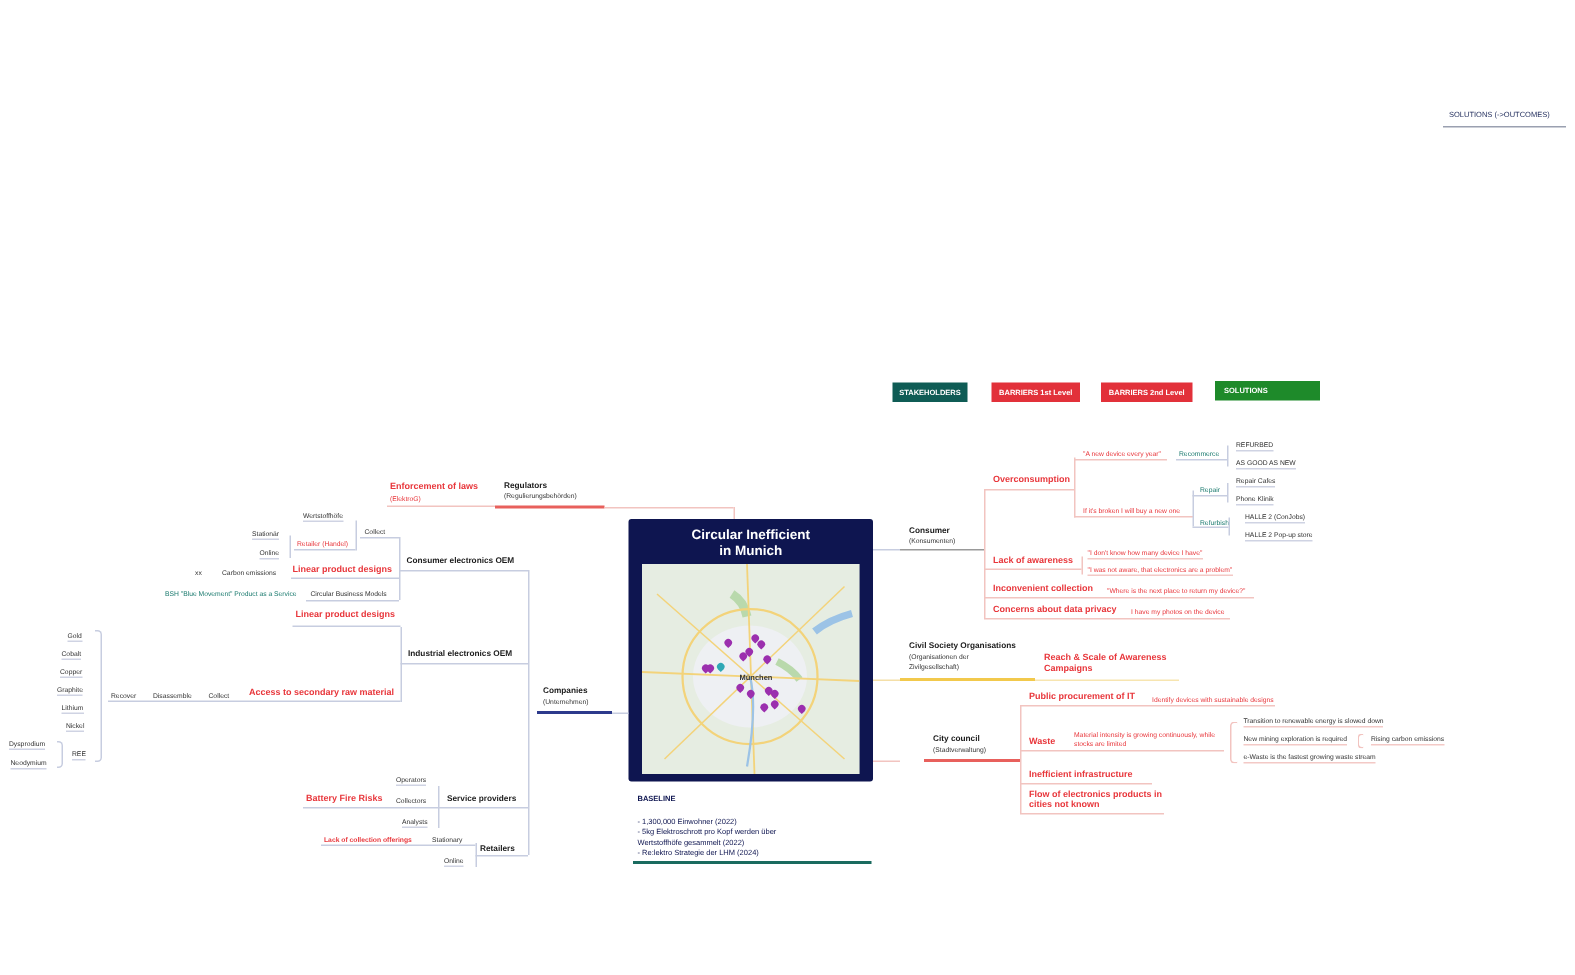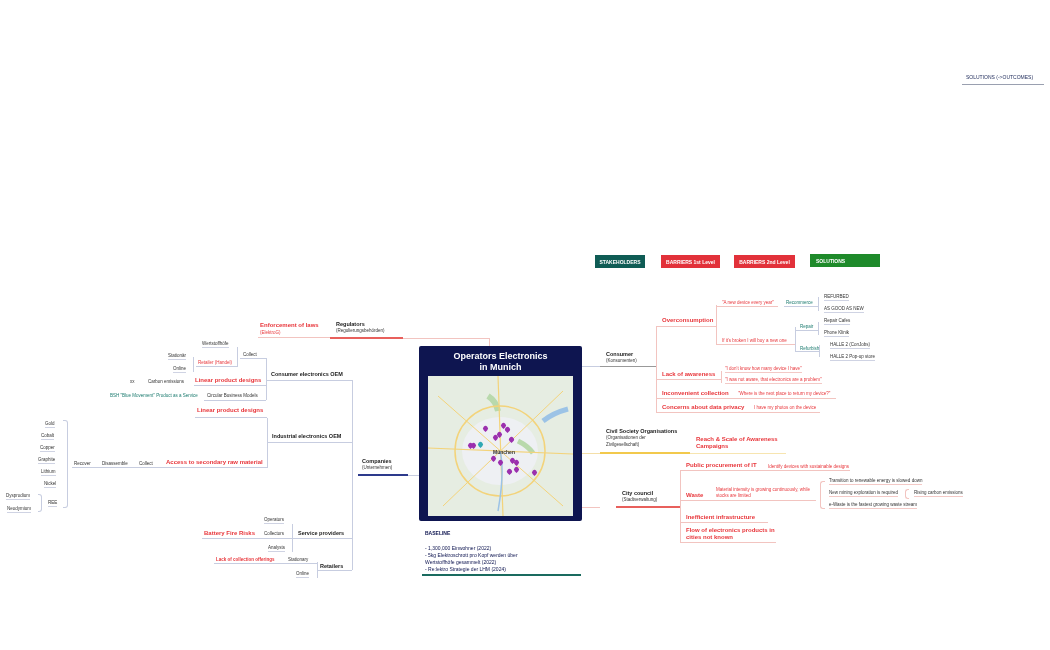--- a/index.html
+++ b/index.html
@@ -27,21 +27,21 @@
 
 <div class="abs t" style="left:966px;top:74px;font-size:5px;color:#1e2a5a;">SOLUTIONS (-&gt;OUTCOMES)</div>
 <div class="line" style="left:962px;top:84px;width:82px;height:1px;background:#9aa0b0;"></div>
 
 <div class="legend" style="left:595px;top:255px;width:50px;background:#0f5c55;">STAKEHOLDERS</div>
 <div class="legend" style="left:661px;top:255px;width:59px;background:#e2313a;">BARRIERS 1st Level</div>
 <div class="legend" style="left:734px;top:255px;width:61px;background:#e2313a;">BARRIERS 2nd Level</div>
 <div class="legend" style="left:810px;top:254px;width:70px;background:#1e8a2a;justify-content:flex-start;padding-left:6px;box-sizing:border-box;">SOLUTIONS</div>
 
 <div class="card">
-  <div class="card-title">Operators Electronics
+  <div class="card-title">Circular Inefficient
 in Munich</div>
   <div class="map">
     <svg width="145" height="140" viewBox="0 0 145 140">
       <rect width="145" height="140" fill="#e6ede2"></rect>
       <ellipse cx="72" cy="75" rx="38" ry="34" fill="#eef0f3"></ellipse>
       <path d="M60 20 q8 5 10 15" stroke="#b9d9ac" stroke-width="6" fill="none"></path>
       <path d="M90 65 q10 5 15 12" stroke="#b9d9ac" stroke-width="5" fill="none"></path>
       <path d="M115 45 q10 -8 25 -12" stroke="#9cc3e6" stroke-width="5" fill="none"></path>
       <circle cx="72" cy="75" r="45" stroke="#f3d37a" stroke-width="1.5" fill="none"></circle>
       <path d="M0 72 L145 78" stroke="#f3d37a" stroke-width="1.2"></path>

